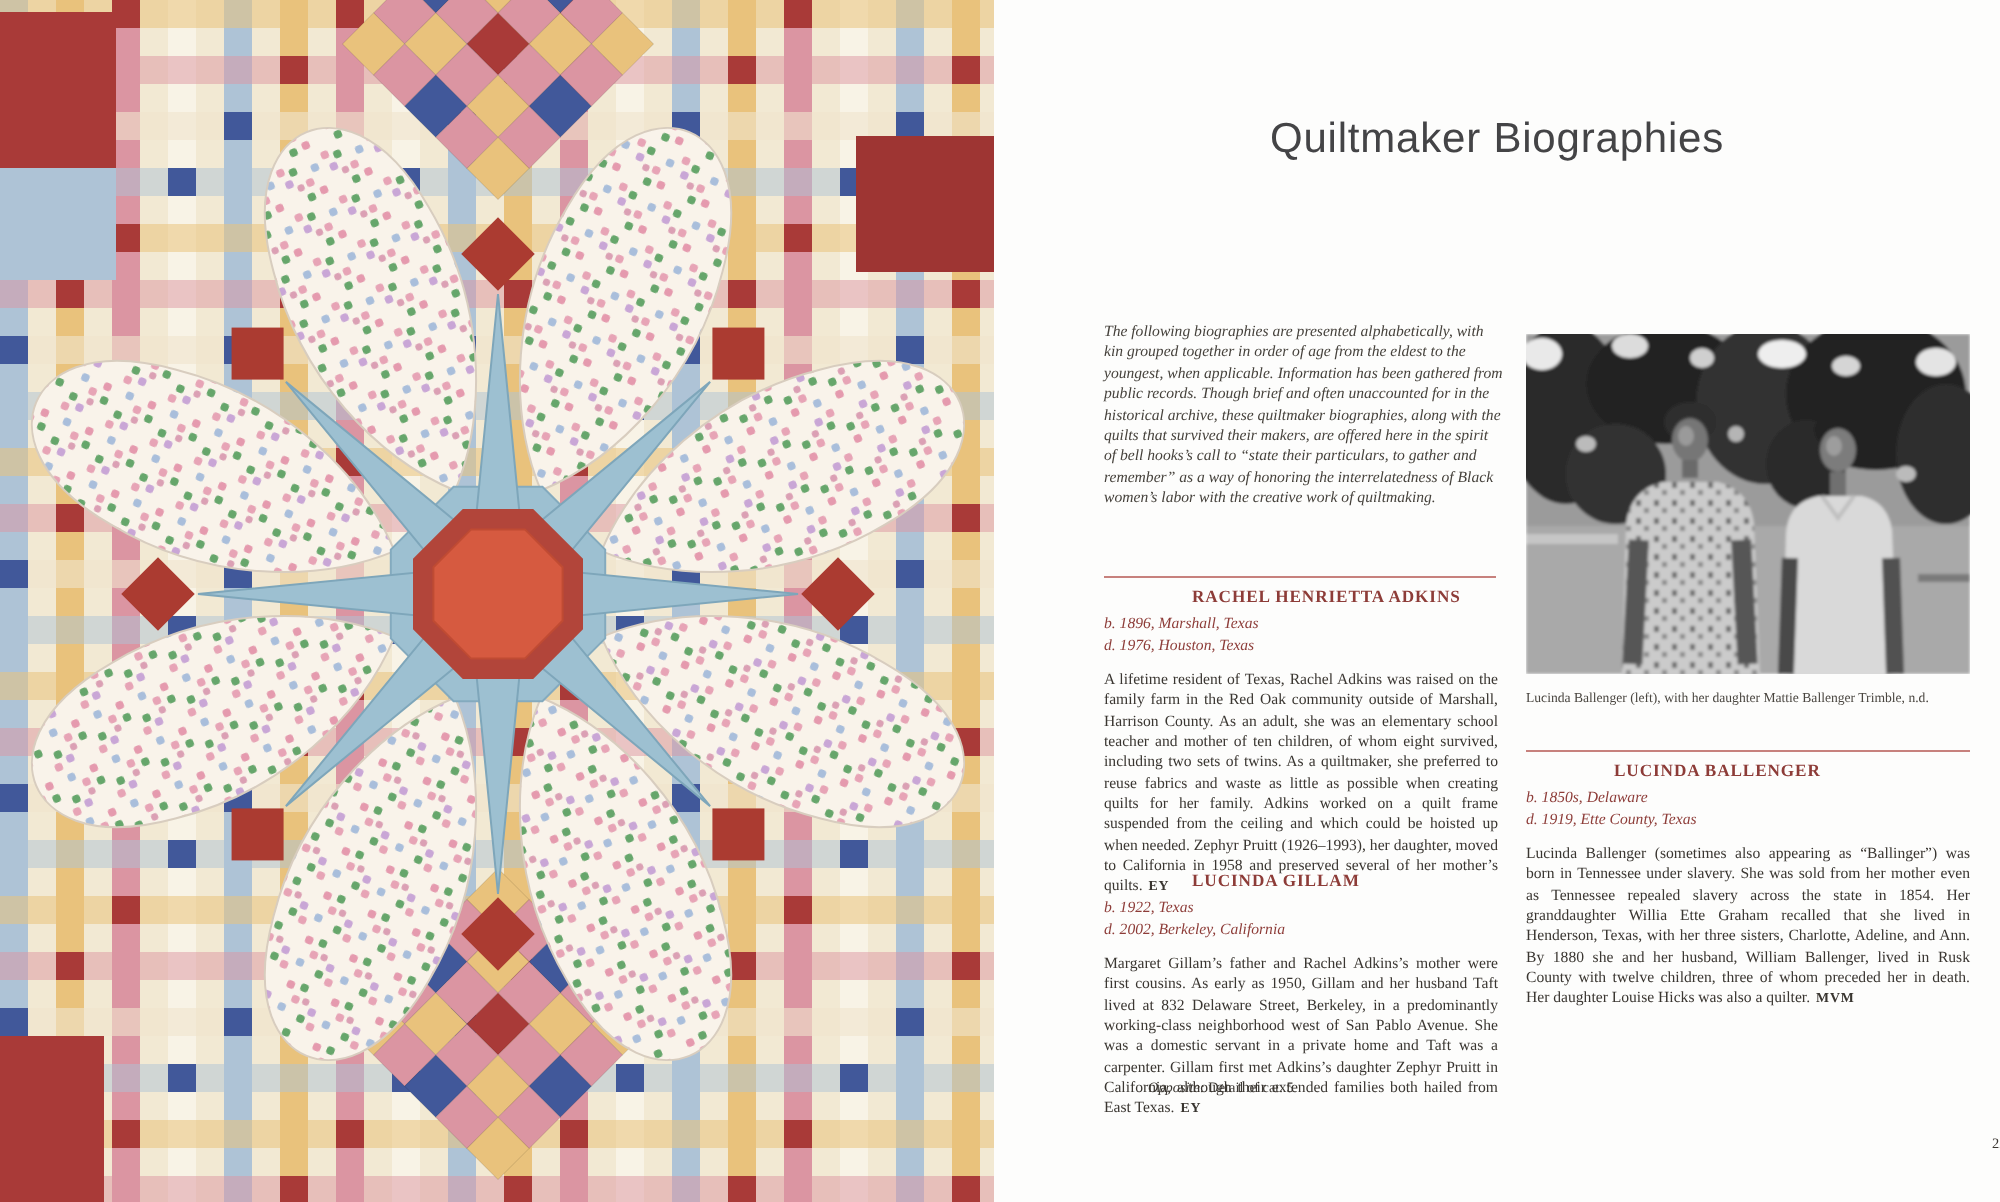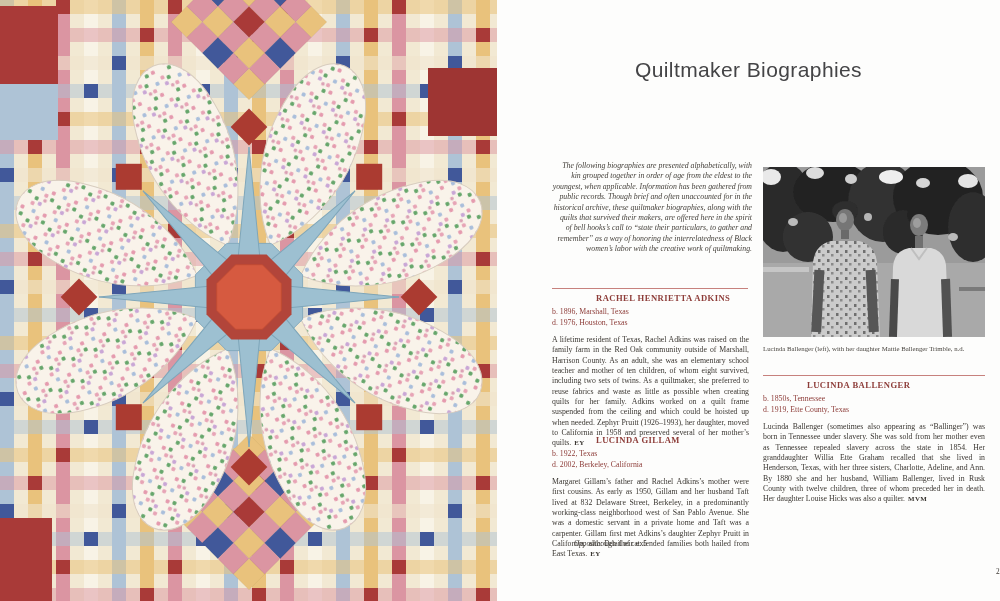--- a/index.html
+++ b/index.html
@@ -7,34 +7,34 @@
           font-family:"Liberation Serif",serif;}
   .left-page{position:absolute;left:0;top:0;width:497px;height:601px;}
   .left-page svg{display:block;}
   .right-page{position:absolute;left:497px;top:0;width:503px;height:601px;background:#fdfdfc;}
 
   .page-title{position:absolute;left:497px;top:58px;width:503px;margin:0;text-align:center;
               font-family:"Liberation Sans",sans-serif;font-weight:300;font-size:21px;
               letter-spacing:0.4px;color:#444446;}
 
   .intro{position:absolute;left:552px;top:161px;width:200px;margin:0;
-         font-style:italic;font-size:7.8px;line-height:10.4px;color:#45413b;text-align:right;}
+         font-style:italic;font-size:7.8px;line-height:10.4px;color:#45413b;text-align:left;}
   .authors{position:absolute;left:552px;top:258px;width:200px;font-size:7.8px;line-height:13.5px;color:#3a3631;}
 
   .rule{position:absolute;height:1px;background:#c7817d;}
   #rule-1{left:552px;top:288px;width:196px;}
   #rule-2{left:763px;top:375px;width:222px;}
 
   .bio{position:absolute;}
   #bio-0{left:552px;top:293px;width:197px;}
   #bio-1{left:552px;top:435px;width:197px;}
   #bio-2{left:763px;top:380px;width:222px;}
   .bio h2{margin:0 0 2px 0;font-size:8.6px;line-height:11px;font-weight:700;
           letter-spacing:0.45px;color:#8d3c38;padding-left:44px;}
-  .bio .bd{font-size:7.8px;line-height:11px;color:#8d3c38;}
+  .bio .bd{font-size:7.8px;line-height:11px;color:#8d3c38;font-style:italic;}
   .bio p{margin:7px 0 0 0;font-size:7.8px;line-height:10.35px;color:#3a3631;text-align:justify;}
   .initials{font-weight:700;font-size:6.9px;letter-spacing:0.4px;margin-left:3px;}
 
   .photo-fig{position:absolute;left:763px;top:167px;width:222px;}
   .photo-fig .caption{margin-top:4px;font-size:6.8px;line-height:8.6px;color:#4a4640;white-space:nowrap;}
 
   .footer-caption{position:absolute;left:552px;top:540px;font-size:7.2px;color:#3a3631;padding-left:22px;}
   .footer-caption .opp{font-style:italic;}
   .page-number{position:absolute;left:970px;top:568px;font-size:7.2px;color:#3a3631;margin-left:26px;}
 </style>
@@ -234,21 +234,21 @@
           <ellipse cx="154" cy="56" rx="4" ry="5" fill="#9d9d9d"></ellipse>
           <rect x="152" y="69" width="8" height="12" fill="#6f6f6f"></rect>
         </g>
       </g>
     </svg>
     <figcaption class="caption">Lucinda Ballenger (left), with her daughter Mattie Ballenger Trimble, n.d.</figcaption>
   </figure>
 
   <section class="bio" id="bio-2">
     <h2>LUCINDA BALLENGER</h2>
-    <div class="bd">b. 1850s, Tennessee</div>
+    <div class="bd">b. 1850s, Delaware</div>
     <div class="bd">d. 1919, Ette County, Texas</div>
     <p><span>Lucinda Ballenger (sometimes also appearing as “Ballinger”) was born in Tennessee under slavery. She was sold from her mother even as Tennessee repealed slavery across the state in 1854. Her granddaughter Willia Ette Graham recalled that she lived in Henderson, Texas, with her three sisters, Charlotte, Adeline, and Ann. By 1880 she and her husband, William Ballenger, lived in Rusk County with twelve children, three of whom preceded her in death. Her daughter Louise Hicks was also a quilter.</span><span class="initials">MVM</span></p>
   </section>
 
   <div class="footer-caption">
     <span class="opp">Opposite:</span><span> Detail of cat. 5</span>
   </div>
 
   <div class="page-number">223</div>
 

